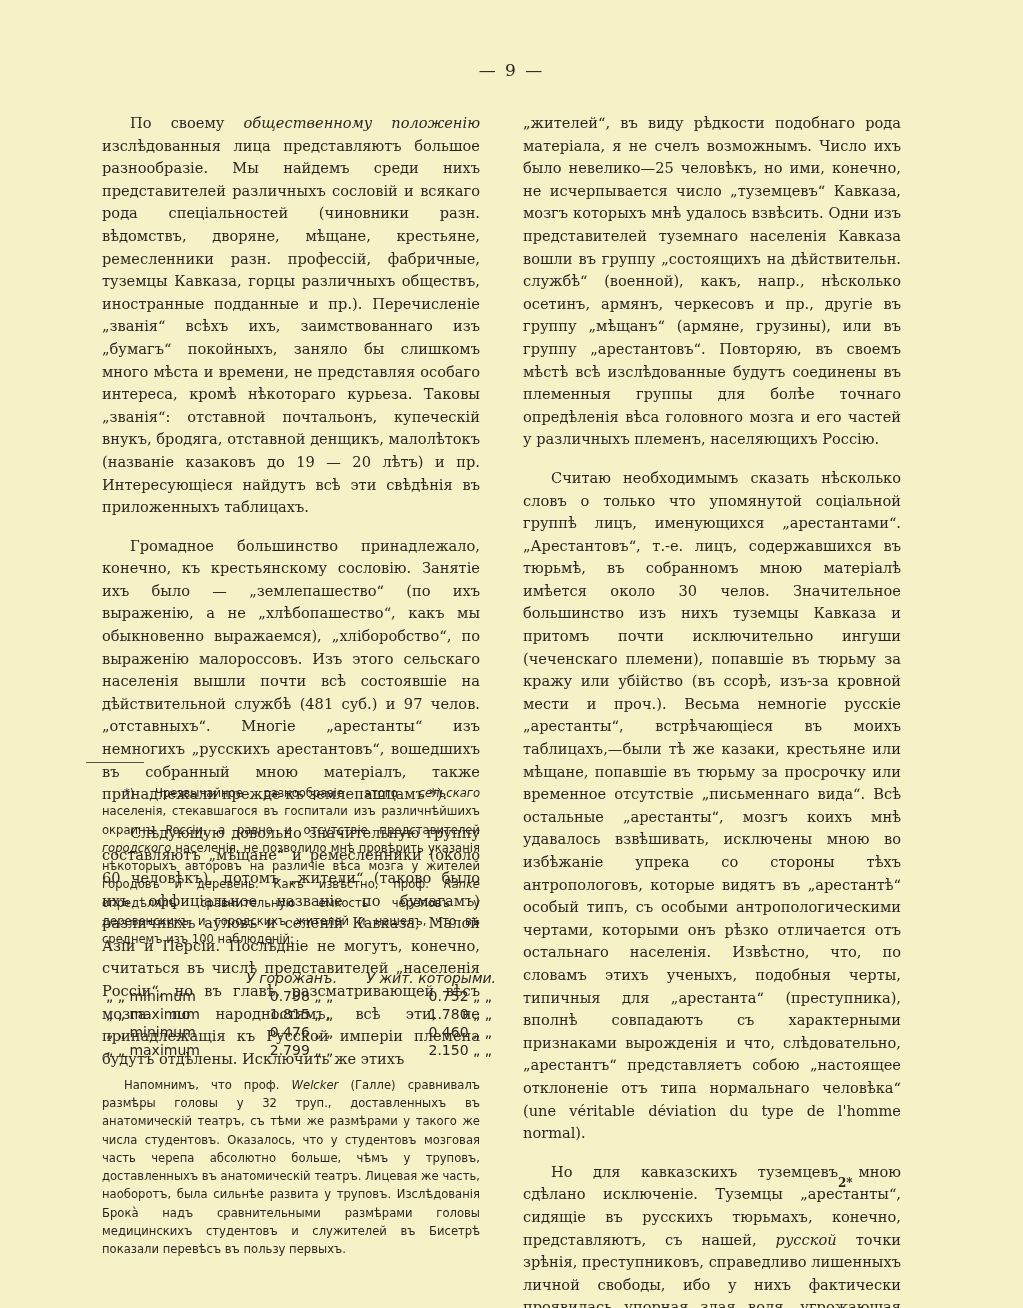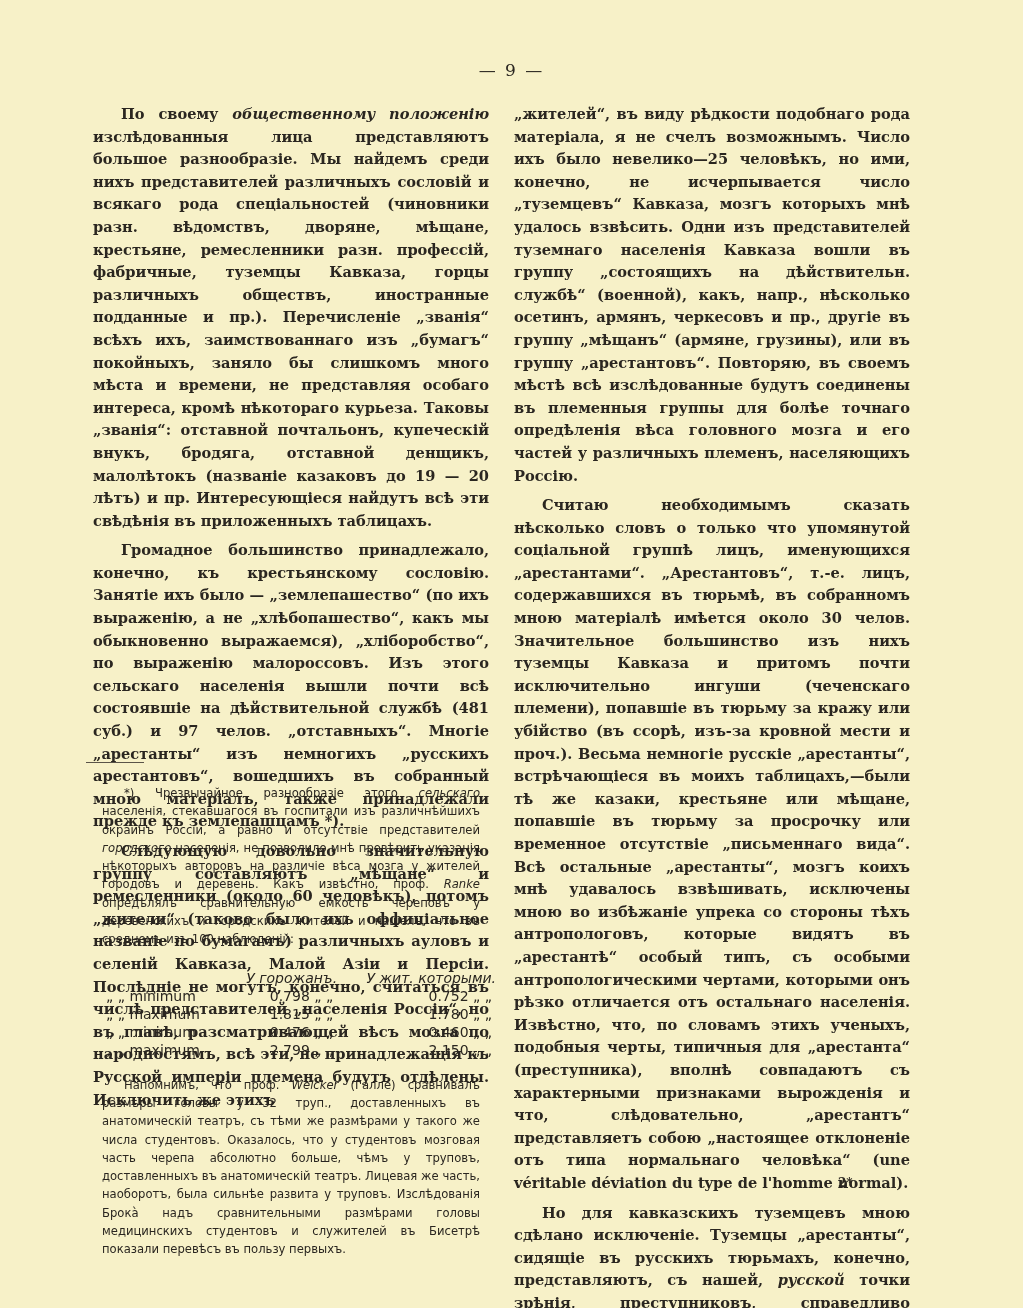--- a/index.html
+++ b/index.html
@@ -15,21 +15,21 @@
     position: absolute; top: 60px; left: 0; width: 1023px;
     text-align: center; font-size: 17px; letter-spacing: 2px;
   }
   .col {
     position: absolute; width: 410px;
     font-size: 14.6px; line-height: 22.6px;
     text-align: justify;
   }
   .col-left { left: 86px; top: 96px; }
   .col-right { left: 507px; top: 96px; }
-  .col p { margin: 7px; text-indent: 28px; font-weight: bold; }
+  .col p { margin: 16px; text-indent: 28px; }
   .col p.cont { text-indent: 0; }
   em { font-style: italic; }
   .rule {
     position: absolute; left: 86px; top: 762px;
     width: 58px; height: 0; border-top: 1px solid #5a5448;
   }
   .footnote {
     position: absolute; left: 86px; top: 768px; width: 410px;
     font-size: 11.6px; line-height: 18.3px; text-align: justify;
     font-family: "DejaVu Sans", "Liberation Sans", sans-serif;

